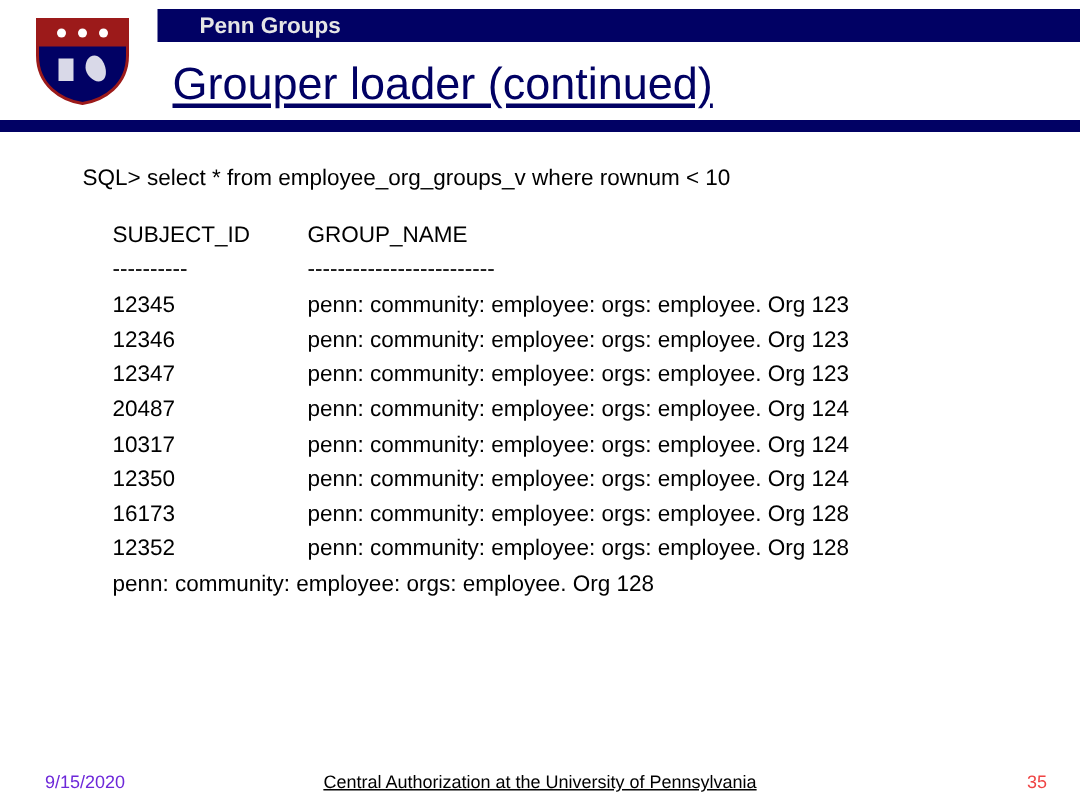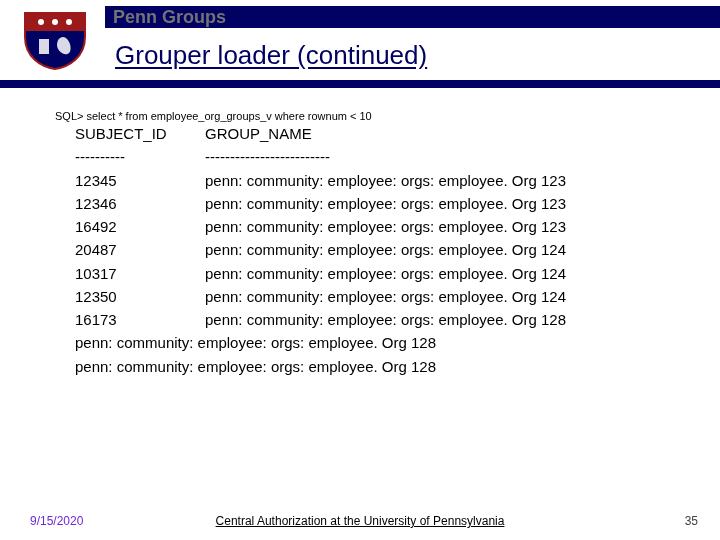--- a/index.html
+++ b/index.html
@@ -7,35 +7,35 @@
   .slide { width: 720px; height: 540px; position: relative; }
 
   .header-band {
     position: absolute;
     left: 105px; top: 6px; right: 0;
     height: 22px;
     background: #010164;
     display: flex; align-items: center;
   }
   .header-band span {
-    color: #737373; font-weight: bold; font-size: 18px;
-    margin-left: 8px;
+    color: #e5e5e5; font-weight: bold; font-size: 15px;
+    margin-left: 28px;
   }
 
   .shield-wrap {
     position: absolute;
     left: 10px; top: 5px;
     width: 90px; height: 70px;
     display: flex; align-items: center; justify-content: center;
   }
 
   .title {
     position: absolute;
     left: 115px; top: 40px;
-    font-size: 26px; color: #010164;
+    font-size: 30px; color: #010164;
     font-weight: normal;
     text-decoration: underline;
     text-underline-offset: 3px;
   }
 
   .rule {
     position: absolute;
     left: 0; right: 0; top: 80px;
     height: 8px;
     background: #010164;
@@ -43,42 +43,43 @@
 
   .body {
     position: absolute;
     top: 110px; left: 0; right: 0; bottom: 40px;
     padding: 0 20px;
     font-size: 14px; color: #000;
   }
 
   .sql-prompt {
     margin-left: 35px;
-    font-size: 11px;
+    font-size: 15px;
+    margin-bottom: 18px;
   }
 
   .data-block {
     margin-left: 55px;
     font-size: 15px;
     line-height: 1.55;
   }
   .row { display: flex; white-space: pre; }
   .col-id { width: 130px; }
   .col-name { flex: 1; }
 
   .footer {
     position: absolute;
     left: 0; right: 0; bottom: 8px;
     height: 22px;
     display: flex; align-items: center;
     font-size: 12px;
   }
   .footer .date   { position: absolute; left: 30px; color: #6d28d9; }
   .footer .center { position: absolute; left: 50%; transform: translateX(-50%); color: #000000; text-decoration: underline; }
-  .footer .page   { position: absolute; right: 22px; color: #404040; }
+  .footer .page   { position: absolute; right: 22px; color: #ef4444; }
 </style>
 </head>
 <body>
 
 <div class="slide">
 
   <div class="header-band">
     <span>Penn Groups</span>
   </div>
 
@@ -107,26 +108,26 @@
         <span class="col-id">SUBJECT_ID</span>
         <span class="col-name">GROUP_NAME</span>
       </div>
       <div class="row">
         <span class="col-id">----------</span>
         <span class="col-name">-------------------------</span>
       </div>
       <div id="rows-container">
           <div class="row"><span class="col-id">12345</span><span class="col-name">penn: community: employee: orgs: employee. Org 123</span></div>
           <div class="row"><span class="col-id">12346</span><span class="col-name">penn: community: employee: orgs: employee. Org 123</span></div>
-          <div class="row"><span class="col-id">16492</span><span class="col-name">penn: community: employee: orgs: employee. Org 123</span></div>
+          <div class="row"><span class="col-id">12347</span><span class="col-name">penn: community: employee: orgs: employee. Org 123</span></div>
           <div class="row"><span class="col-id">20487</span><span class="col-name">penn: community: employee: orgs: employee. Org 124</span></div>
           <div class="row"><span class="col-id">10317</span><span class="col-name">penn: community: employee: orgs: employee. Org 124</span></div>
           <div class="row"><span class="col-id">12350</span><span class="col-name">penn: community: employee: orgs: employee. Org 124</span></div>
           <div class="row"><span class="col-id">16173</span><span class="col-name">penn: community: employee: orgs: employee. Org 128</span></div>
-          <div class="row"><span class="col-name">penn: community: employee: orgs: employee. Org 128</span></div>
+          <div class="row"><span class="col-id">12352</span><span class="col-name">penn: community: employee: orgs: employee. Org 128</span></div>
           <div class="row"><span class="col-name">penn: community: employee: orgs: employee. Org 128</span></div>
         </div>
     </div>
 
   </div>
 
   <div class="footer">
     <span class="date">9/15/2020</span>
     <span class="center">Central Authorization at the University of Pennsylvania</span>
     <span class="page">35</span>

